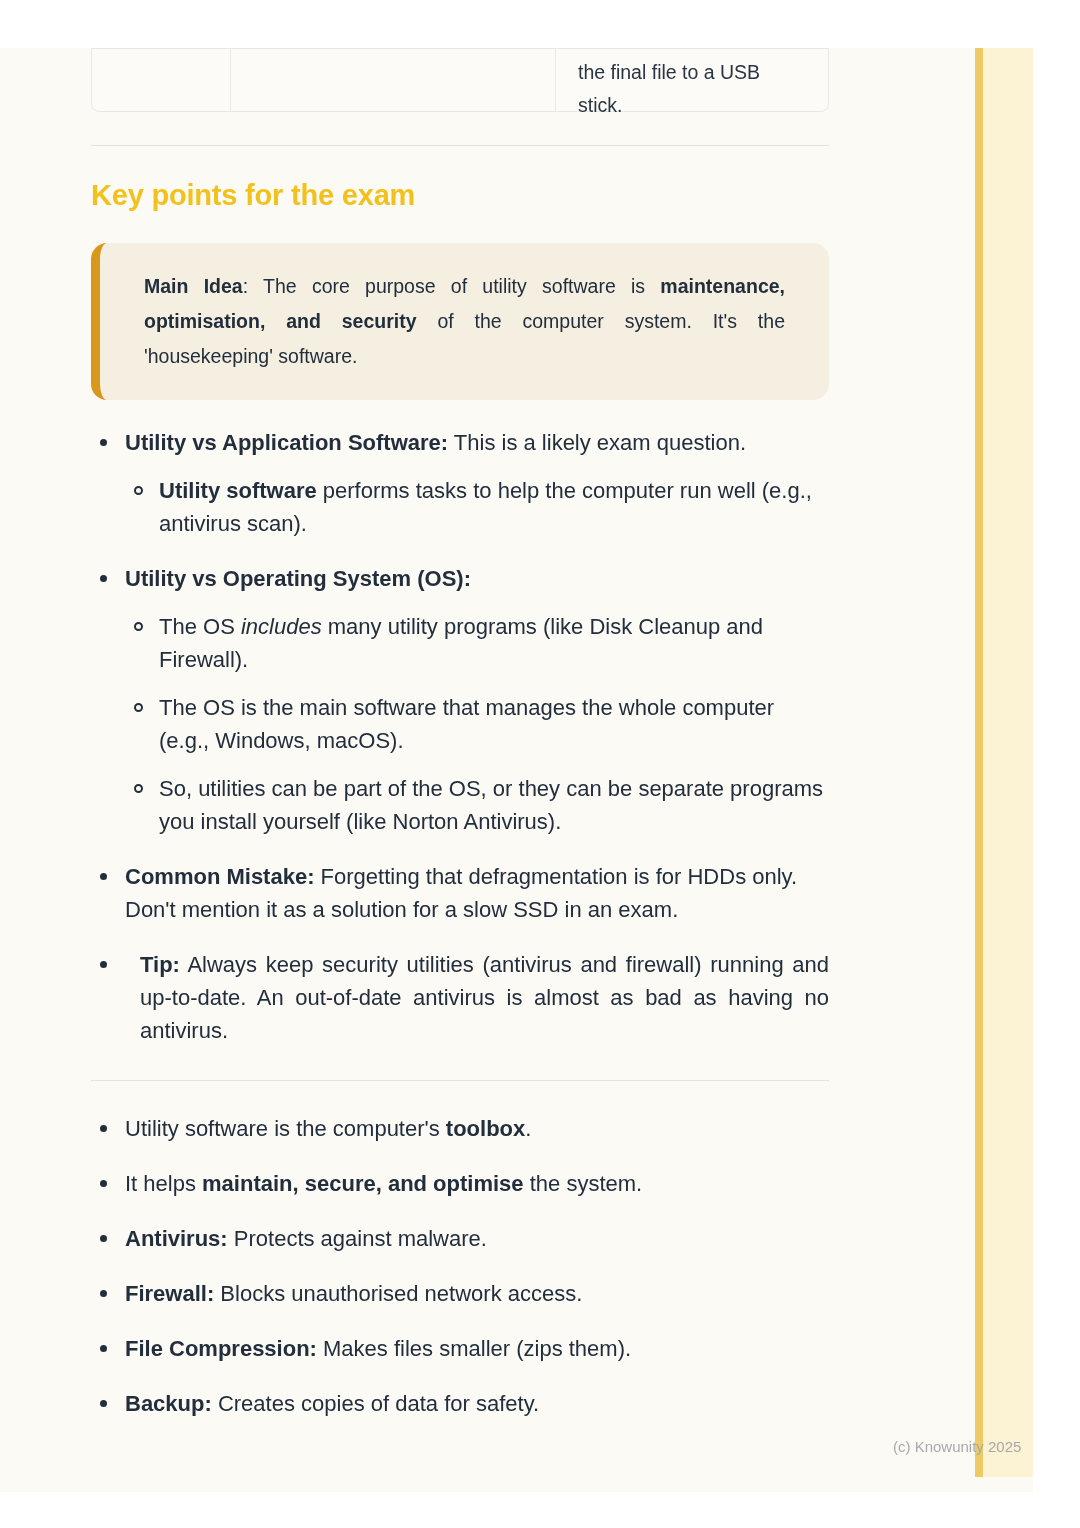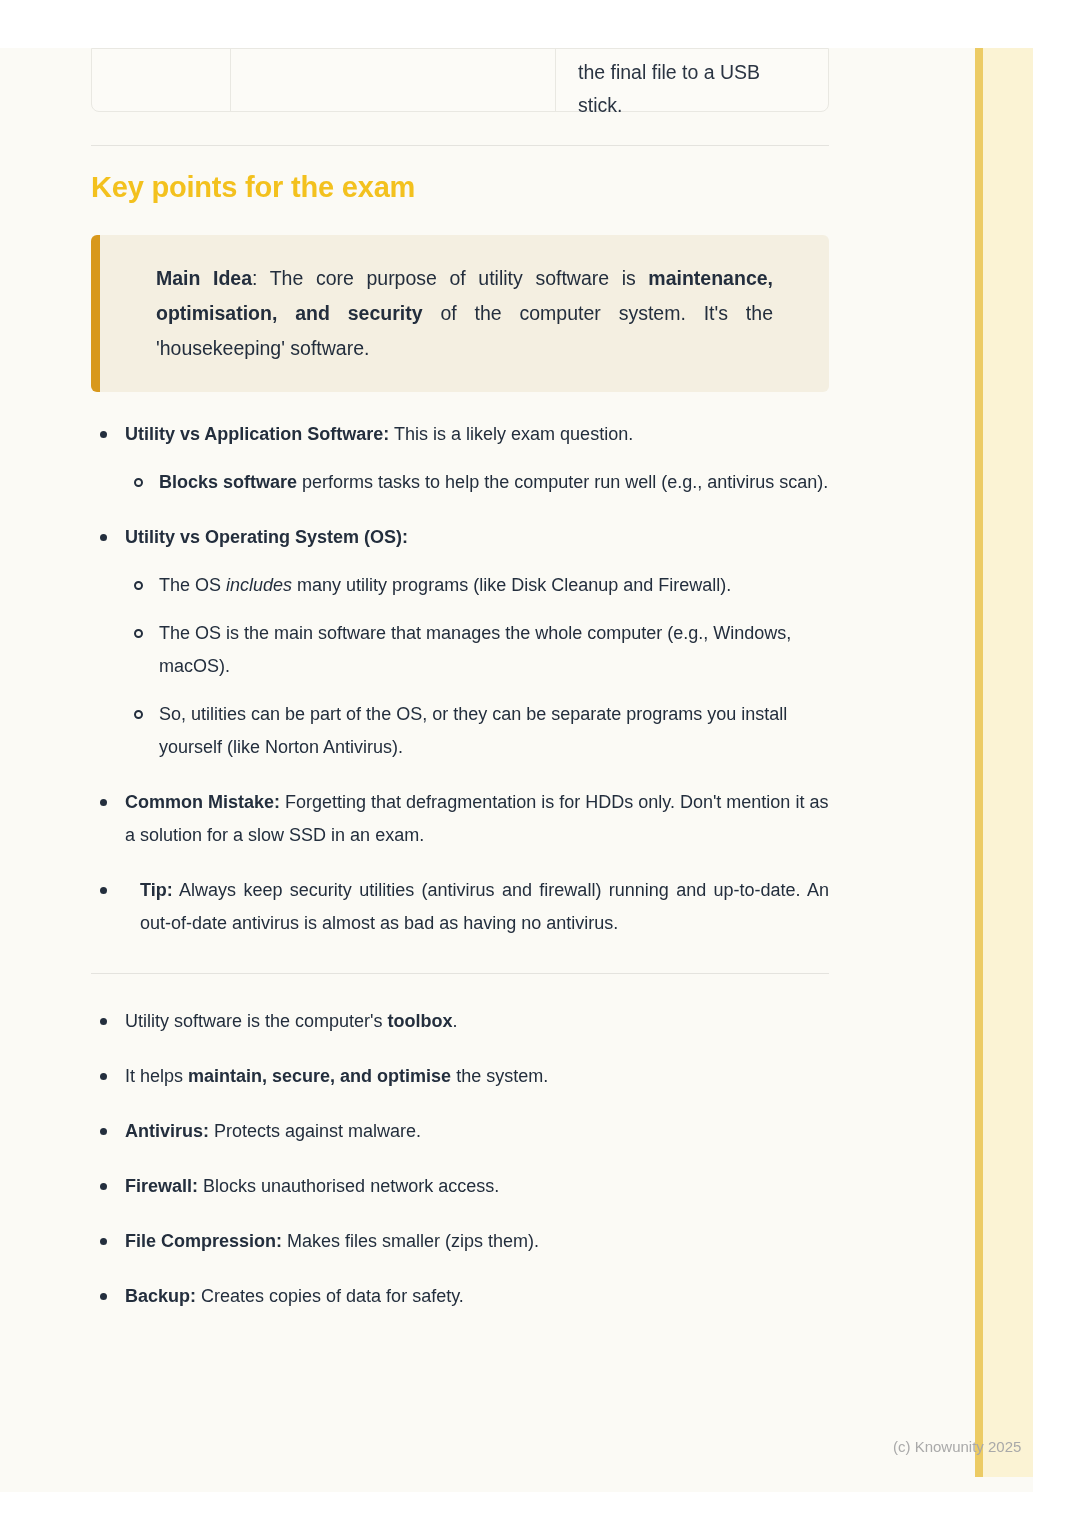--- a/index.html
+++ b/index.html
@@ -34,39 +34,39 @@
   }
   .cell { border-right:1px solid var(--table-border, #e9e8e2); height:100%; }
   .cell:last-child { border-right:none; }
   .c1 { width:139px; }
   .c2 { width:325px; }
   .c3 { flex:1; padding:7px 22px; font-size:19.5px; line-height:32.5px; color:#2a3442; }
 
   .divider { height:1px; background:var(--divider, #e4e3de); margin-top:33px; }
 
   h2.section-heading {
-    margin:26px 0 0 0;
+    margin:34px 0 0 0;
     font-size:29px; line-height:30px; font-weight:700;
     color:var(--accent-yellow, #f3c11e);
     letter-spacing:-0.2px;
   }
 
   .callout {
     margin-top:33px;
     background:var(--callout-bg, #f4efe1);
     border-left:9px solid var(--callout-border, #d8981c);
-    border-radius:6px;
-    padding:26px 56px;
+    border-radius:16px;
+    padding:26px 44px;
   }
   .callout p {
     margin:0; font-size:19.5px; line-height:35px;
     text-align:justify; color:var(--text, #232e3d);
   }
 
-  ul.blist { list-style:none; margin:26px 0 0 0; padding:0; font-size:18px; line-height:33px; }
+  ul.blist { list-style:none; margin:26px 0 0 0; padding:0; font-size:22px; line-height:33px; }
   ul.blist.summary { margin-top:31px; }
   li.li1 { position:relative; padding-left:34px; margin-top:22px; }
   ul.blist > li.li1:first-child { margin-top:0; }
   ul.blist.summary li.li1 { }
   ul.blist.summary > li.li1:first-child { margin-top:8px; }
   ul.sublist { list-style:none; margin:15px 0 0 0; padding:0; }
   li.li2 { position:relative; padding-left:34px; margin-top:15px; }
   .marker-disc {
     position:absolute; left:9px; top:13px;
     width:7px; height:7px; border-radius:50%;
@@ -112,21 +112,21 @@
     <p id="callout-text"><strong>Main Idea</strong><span>: The core purpose of utility software is </span><strong>maintenance, optimisation, and security</strong><span> of the computer system. It's the 'housekeeping' software.</span></p>
   </div>
 
   <ul class="blist" id="list-key-points">
       <li class="li1">
         <span class="marker-disc"></span>
         <span class="li-text"><strong>Utility vs Application Software:</strong><span> This is a likely exam question.</span></span>
         <ul class="sublist">
           <li class="li2">
             <span class="marker-circle"></span>
-            <span class="li-text"><strong>Blocks software</strong><span> performs tasks to help the computer run well (e.g., antivirus scan).</span></span>
+            <span class="li-text"><strong>Utility software</strong><span> performs tasks to help the computer run well (e.g., antivirus scan).</span></span>
           </li>
         </ul>
       </li>
       <li class="li1">
         <span class="marker-disc"></span>
         <span class="li-text"><strong>Utility vs Operating System (OS):</strong></span>
         <ul class="sublist">
           <li class="li2">
             <span class="marker-circle"></span>
             <span class="li-text"><span>The OS </span><em>includes</em><span> many utility programs (like Disk Cleanup and Firewall).</span></span>

